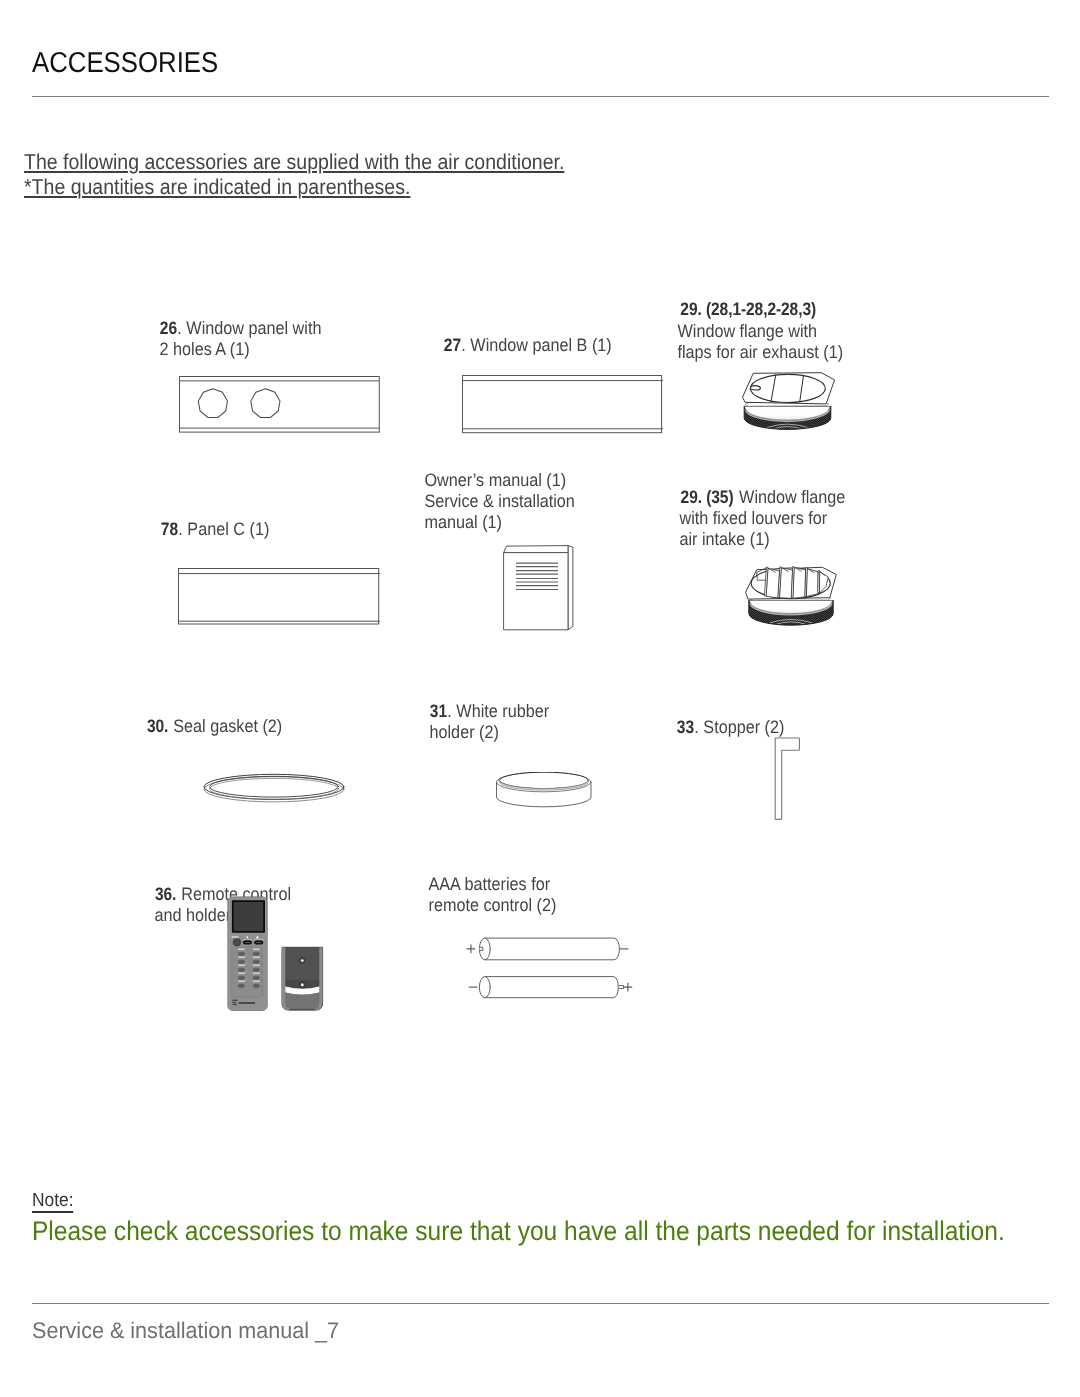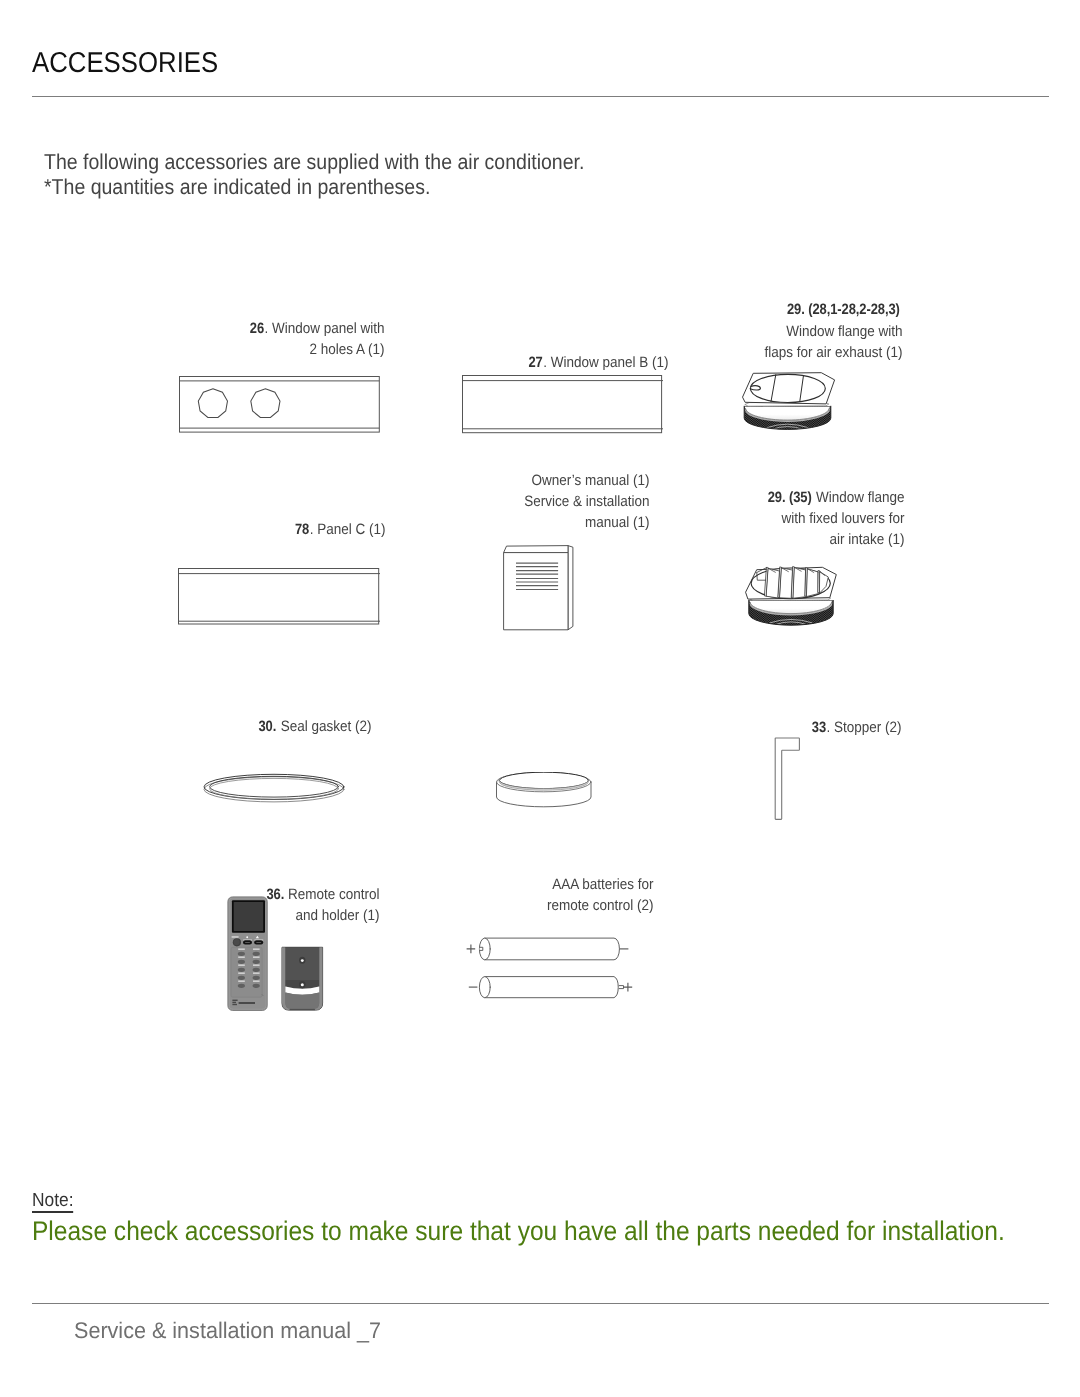--- a/index.html
+++ b/index.html
@@ -5,36 +5,36 @@
   *{box-sizing:border-box;margin:0;padding:0}
   html,body{width:1080px;height:1397px;background:#ffffff;}
   body{font-family:"Liberation Sans",sans-serif;color:#3f3f3f;position:relative;overflow:hidden;
        -webkit-font-smoothing:antialiased;text-rendering:geometricPrecision;}
   .page{position:absolute;left:0;top:0;width:1080px;height:1397px;transform:translateZ(0);padding-left:44px;}
 
   .title{position:absolute;left:32px;top:46.6px;font-size:28.8px;color:#111;font-weight:400;
          white-space:nowrap;display:block;transform-origin:left top;transform:scaleX(0.895);}
   .rule{position:absolute;left:32px;width:1017px;height:1.4px;background:#7d7d7d;}
 
-  .intro{position:absolute;left:44px;top:150.2px;}
+  .intro{position:absolute;left:24px;top:150.2px;text-decoration:underline;}
   .intro span{display:block;font-size:21.5px;line-height:25.1px;color:#444;white-space:nowrap;
               transform-origin:left top;transform:scaleX(0.908);}
 
   .cell{position:absolute;}
-  .cap{font-size:15px;line-height:21.3px;color:#444;text-align:right;white-space:nowrap;}
+  .cap{font-size:18px;line-height:21.3px;color:#444;text-align:left;white-space:nowrap;}
   .cap > span{display:block;transform-origin:center top;transform:scaleX(0.90);}
   .cap b{font-weight:700;color:#333;display:inline-block;transform:scaleX(0.96);transform-origin:center;letter-spacing:-0.1px;}
   .art{display:block;position:absolute;}
 
   .note-h{position:absolute;left:32px;top:1190px;font-size:19px;font-weight:400;color:#333;}
   .note-h span{display:inline-block;transform-origin:left top;transform:scaleX(0.915);position:relative;}
   .note-h span:after{content:"";position:absolute;left:0;right:0;bottom:-1px;height:1.8px;background:#333;}
   .note-b{position:absolute;left:32px;top:1216px;font-size:27px;color:#4d7c0f;white-space:nowrap;}
   .note-b span{display:inline-block;transform-origin:left top;transform:scaleX(0.909);}
-  .foot{position:absolute;left:32px;top:1318px;font-size:22.6px;color:#707070;white-space:nowrap;margin-left:42px;}
+  .foot{position:absolute;left:32px;top:1318px;font-size:22.6px;color:#707070;white-space:nowrap;}
   .foot span{display:inline-block;transform-origin:left top;transform:scaleX(0.955);}
 </style>
 </head>
 <body>
 
 <div class="page">
 
   <div class="title">ACCESSORIES</div>
   <div class="rule" style="top:95.8px"></div>
 
@@ -52,21 +52,21 @@
   <svg class="art" style="left:178.5px;top:376.1px" width="202" height="59" viewBox="0 0 202 59">
     <g fill="none" stroke="#555" stroke-width="1">
       <rect x="0.5" y="0.5" width="199.8" height="55.6"></rect>
       <line x1="0.5" y1="4.9" x2="200.3" y2="4.9"></line>
       <line x1="0.5" y1="52.1" x2="200.3" y2="52.1"></line>
       <polygon stroke="#4a4a4a" stroke-width="1.05" points="0.00,-14.80 9.51,-11.34 14.58,-2.57 12.82,7.40 5.06,13.91 -5.06,13.91 -12.82,7.40 -14.58,-2.57 -9.51,-11.34" transform="translate(33.9,27.6)"></polygon>
       <polygon stroke="#4a4a4a" stroke-width="1.05" points="0.00,-14.80 9.51,-11.34 14.58,-2.57 12.82,7.40 5.06,13.91 -5.06,13.91 -12.82,7.40 -14.58,-2.57 -9.51,-11.34" transform="translate(86.4,27.6)"></polygon>
     </g>
   </svg>
 
-  <div class="cell" style="left:430.6px;top:352px;width:250px">
+  <div class="cell" style="left:430.6px;top:335px;width:250px">
     <div class="cap">
       <span><b>27</b><i style="font-style:normal">. Window panel B (1)</i></span>
     </div>
   </div>
   <svg class="art" style="left:461.8px;top:374.6px" width="202" height="60" viewBox="0 0 202 60">
     <g fill="none" stroke="#555" stroke-width="1">
       <rect x="0.5" y="0.5" width="199.1" height="57.2"></rect>
       <line x1="0.5" y1="5.6" x2="201" y2="5.6"></line>
       <line x1="0.5" y1="53.8" x2="201" y2="53.8"></line>
     </g>
@@ -225,20 +225,26 @@
 
       <ellipse cx="73" cy="17.3" rx="70" ry="12.6" stroke="#6d6d6d" stroke-width="0.8"></ellipse>
 
       <ellipse cx="73" cy="14.9" rx="70" ry="12.6" stroke="#333" stroke-width="0.95"></ellipse>
 
       <ellipse cx="73" cy="14.7" rx="64.4" ry="10.4" stroke="#3a3a3a" stroke-width="0.9"></ellipse>
       <ellipse cx="73" cy="16.8" rx="64.4" ry="10.4" stroke="#7a7a7a" stroke-width="0.75"></ellipse>
     </g>
   </svg>
 
+  <div class="cell" style="left:416.5px;top:700.9px;width:250px">
+    <div class="cap">
+      <span><b>31</b><i style="font-style:normal">. White rubber</i></span>
+      <span>holder (2)</span>
+    </div>
+  </div>
   <svg class="art" style="left:494px;top:772px" width="100" height="36" viewBox="0 0 100 36">
     <g fill="none" stroke="#3a3a3a" stroke-linejoin="round" stroke-linecap="round">
       <path d="M2.5 10 L2.5 25 A47.2 9.8 0 0 0 97 25 L97 10 Z" fill="#ffffff" stroke="none"></path>
       <path d="M2.5 10 L2.5 25 A47.2 9.8 0 0 0 97 25 L97 10" stroke="#4a4a4a" stroke-width="0.85"></path>
       <ellipse cx="49.75" cy="10" rx="47.2" ry="9.8" fill="#ffffff" stroke="#5a5a5a" stroke-width="0.8"></ellipse>
       <path d="M5.25 8.4 A44.5 8.2 0 0 1 94.25 8.4 A44.5 8.2 0 0 1 5.25 8.4 Z" fill="#ffffff" stroke="#2e2e2e" stroke-width="1"></path>
       <path d="M5.25 8.4 A44.5 8.2 0 0 0 94.25 8.4 L94.25 10.0 A44.5 8.2 0 0 1 5.25 10.0 Z" fill="#dcdcdc" stroke="#8a8a8a" stroke-width="0.65"></path>
     </g>
   </svg>
 

